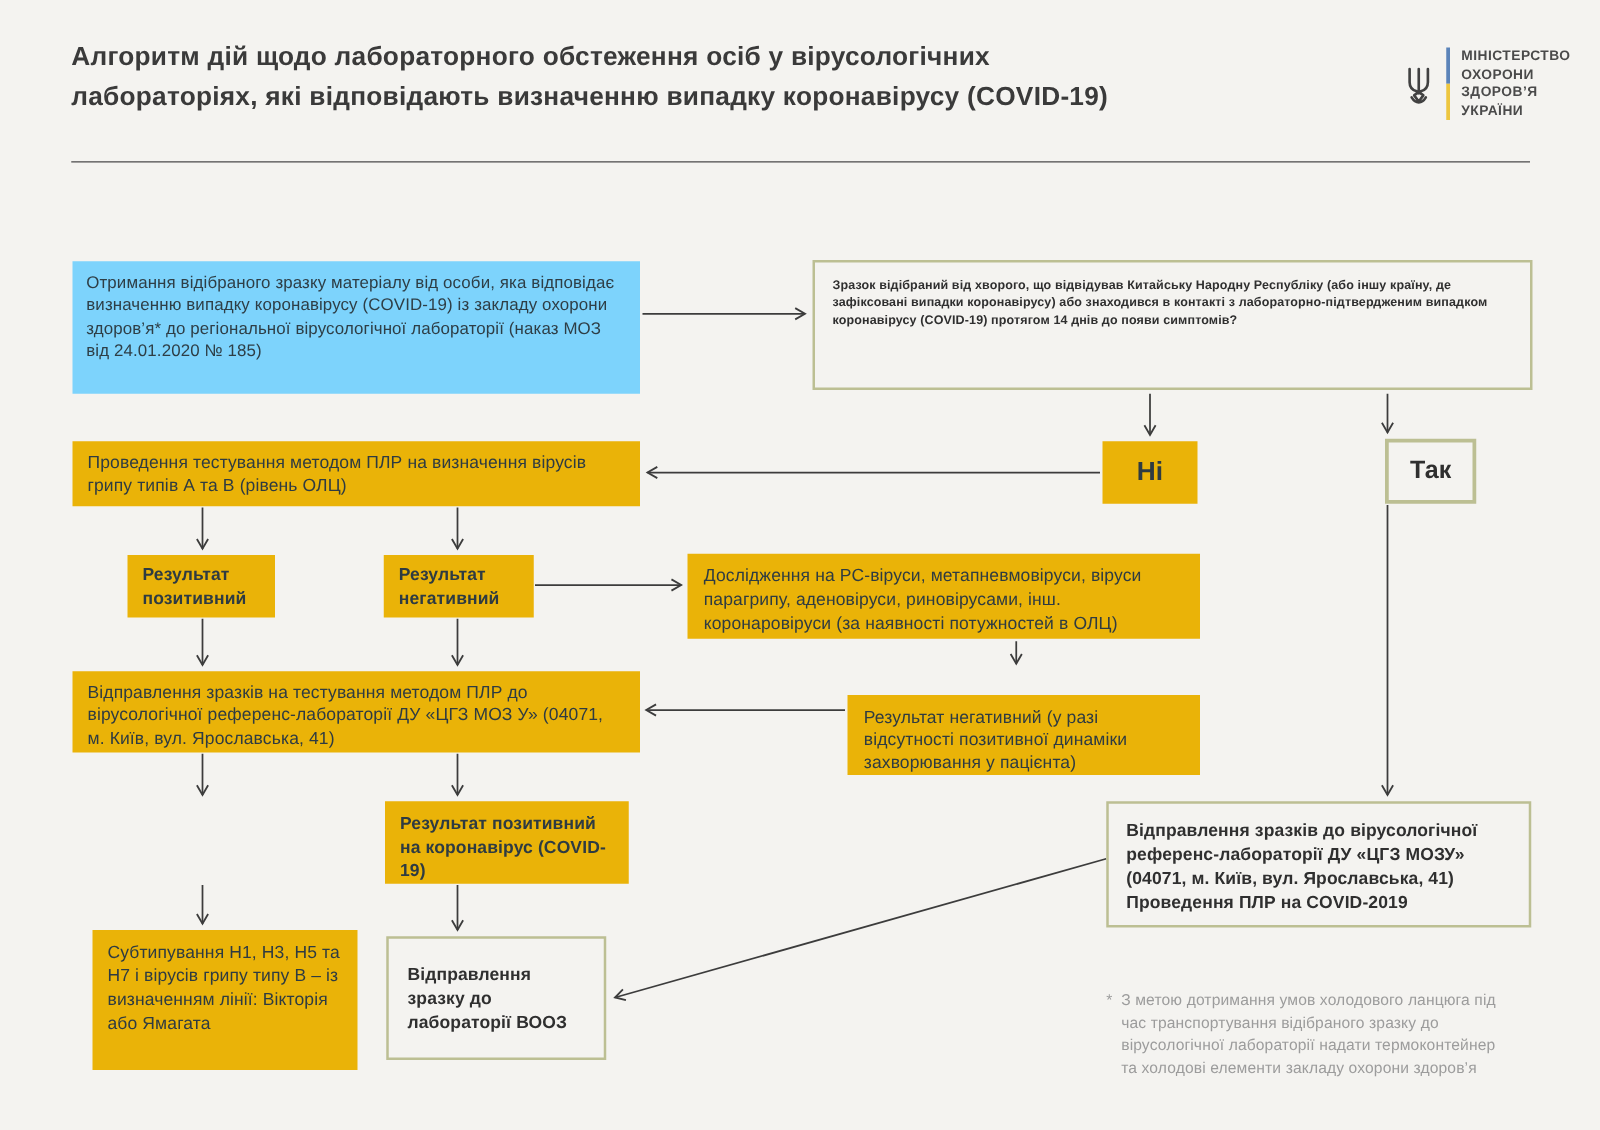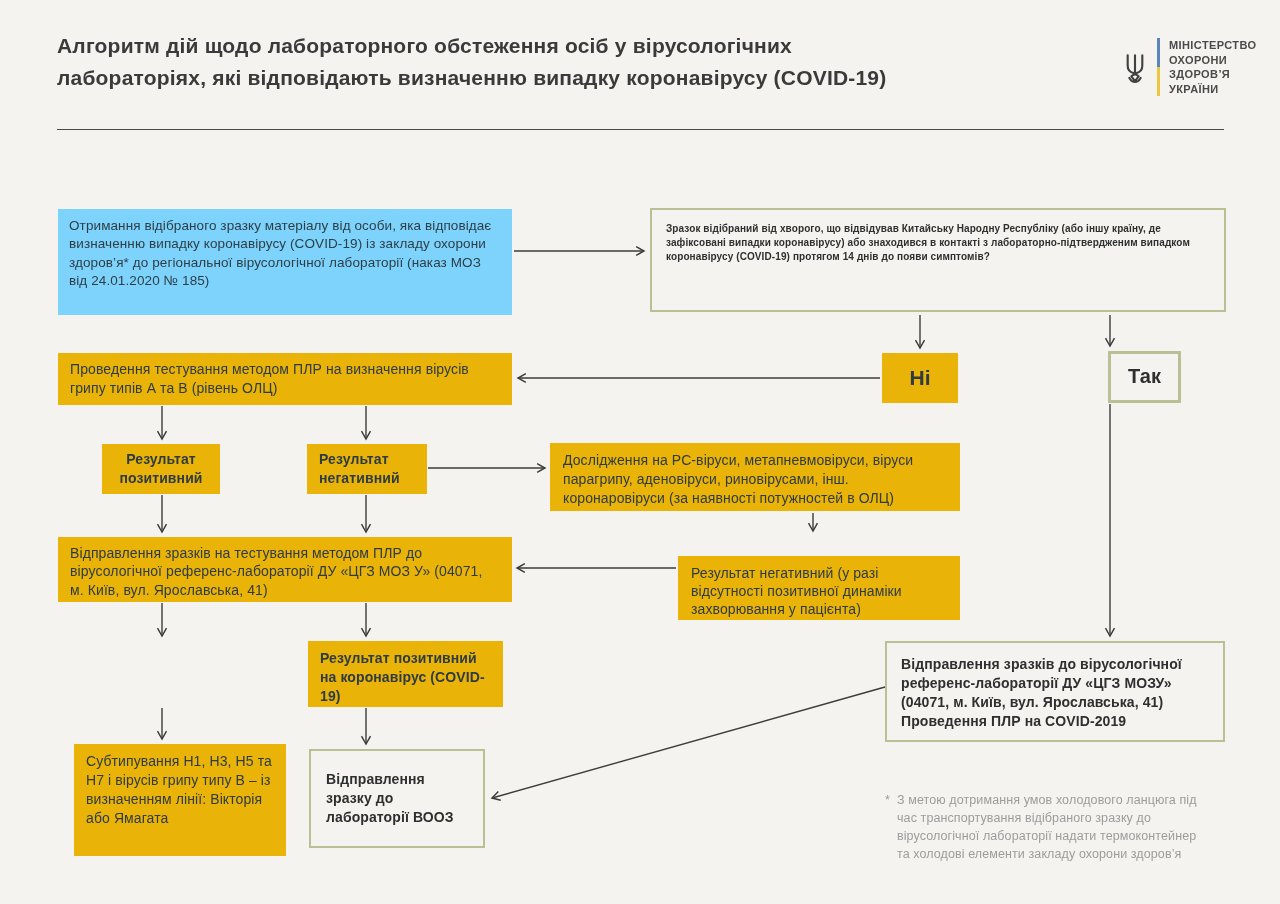--- a/index.html
+++ b/index.html
@@ -49,21 +49,21 @@
   .olive{background:transparent;border:2px solid #bcbf93;color:#2f2f2f;}
   .bold{font-weight:bold;}
   .center{display:flex;align-items:center;justify-content:center;}
   .vcenter{display:flex;align-items:center;}
 
   .n-receive{left:58px;top:209px;width:454px;height:106px;padding:8px 11px;}
   .n-question{left:650px;top:208px;width:576px;height:104px;padding:12px 14px;font-size:10px;line-height:1.4;}
   .n-no{left:882px;top:353px;width:76px;height:50px;font-size:21px;}
   .n-yes{left:1074px;top:351px;width:73px;height:52px;font-size:20px;border-width:3px;margin-left:34px;}
   .n-pcr-flu{left:58px;top:353px;width:454px;height:52px;padding:7px 12px;font-size:14px;}
-  .n-res-pos{left:102px;top:444px;width:118px;height:50px;padding:6px 12px;font-size:14px;text-align:center;}
+  .n-res-pos{left:102px;top:444px;width:118px;height:50px;padding:6px 12px;font-size:14px;}
   .n-res-neg{left:307px;top:444px;width:120px;height:50px;padding:6px 12px;font-size:14px;}
   .n-rs{left:550px;top:443px;width:410px;height:68px;padding:8px 13px;font-size:14px;}
   .n-send-ref{left:58px;top:537px;width:454px;height:65px;padding:7px 12px;font-size:14px;line-height:1.32;}
   .n-res-neg2{left:678px;top:536px;width:282px;height:64px;padding:8px 13px;font-size:14px;line-height:1.3;margin-top:20px;}
   .n-pos-flu{left:103px;top:641px;width:117px;height:66px;padding:8px 12px;font-size:14px;}
   .n-pos-cov{left:308px;top:641px;width:195px;height:66px;padding:8px 12px;font-size:14px;}
   .n-send-ref2{left:885px;top:641px;width:340px;height:101px;padding:12px 14px;font-size:14px;line-height:1.35;}
   .n-subtyping{left:74px;top:744px;width:212px;height:112px;padding:8px 12px;font-size:14px;}
   .n-who{left:309px;top:749px;width:176px;height:99px;padding:8px 15px;font-size:14px;}
 

